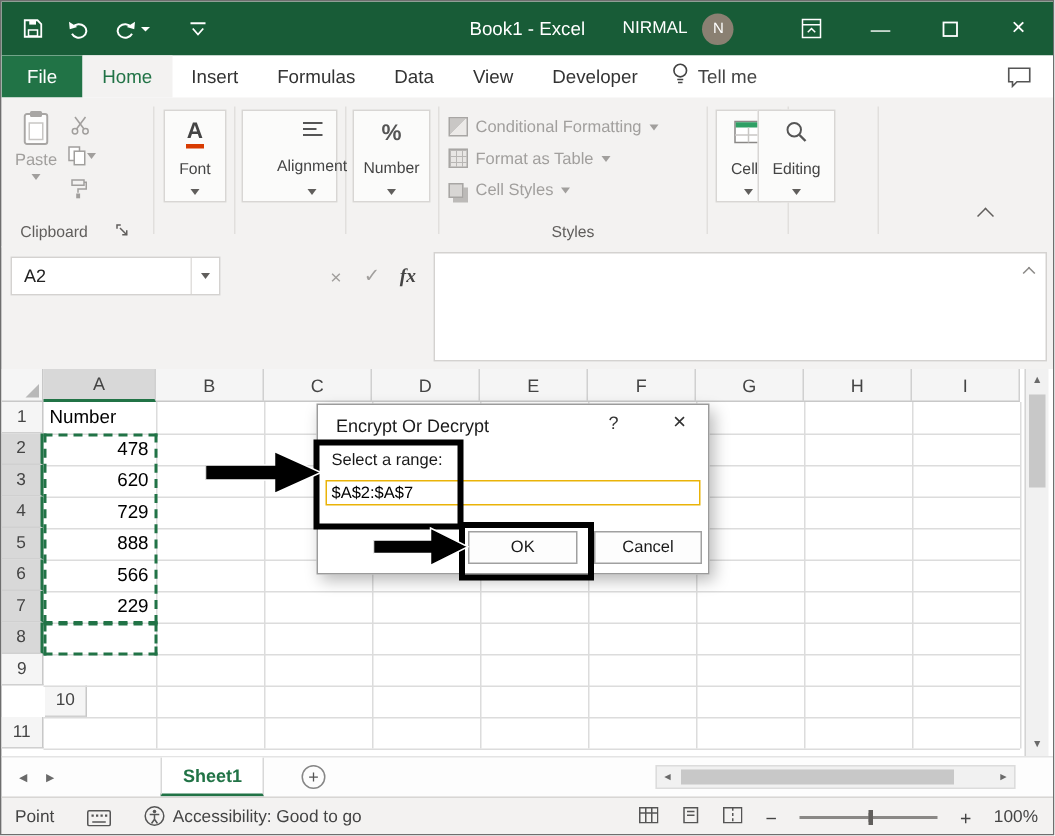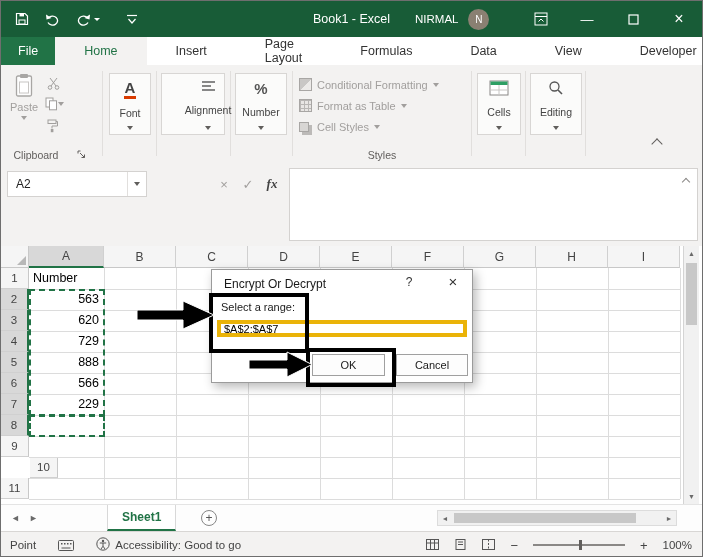--- a/index.html
+++ b/index.html
@@ -20,21 +20,21 @@
   .win-btn{width:46px;height:36px;display:flex;align-items:center;justify-content:center;font-size:13px;color:#fff;}
   .win-btn.close{font-size:16px;}
   .caret-w{display:inline-block;width:0;height:0;border-left:3px solid transparent;border-right:3px solid transparent;
            border-top:3.5px solid #fff;margin-left:3px;}
 
   
   .tabrow{position:absolute;left:0;top:36px;width:100%;height:28px;background:#fff;display:flex;
           align-items:stretch;font-size:12.5px;color:#333;}
   .file-tab{background:#217346;color:#fff;padding:12px 17px;display:flex;align-items:center;}
   .tab-strip{display:flex;}
-  .rtab{padding:0 29px;display:flex;align-items:center;}
+  .rtab{padding:0 13px;display:flex;align-items:center;}
   .rtab.active{background:#f3f2f1;color:#217346;}
   .tellme{display:flex;align-items:center;gap:6px;padding:0 10px;color:#444;}
   .comment{margin-left:auto;display:flex;align-items:center;padding-right:14px;}
 
   
   .ribbon{position:absolute;left:0;top:64px;width:100%;height:99px;background:#f3f2f1;
           border-bottom:1px solid #d8d6d4;font-size:11px;color:#444;}
   .vsep{position:absolute;top:6px;bottom:8px;width:1px;background:#e1dfdd;}
   .paste-btn{position:absolute;left:6px;top:8px;width:34px;height:66px;display:flex;flex-direction:column;
              align-items:center;gap:3px;}
@@ -48,21 +48,21 @@
   .grp-footer.clip{left:4px;width:90px;}
   .grp-footer.styles-footer{left:298px;width:166px;}
   .cgrp{position:absolute;top:8px;height:62px;border:1px solid #d8d6d4;background:#fbfbfa;display:flex;
         flex-direction:column;align-items:center;justify-content:space-between;padding:6px 3px 4px;
         box-sizing:border-box;}
   .cgrp-label{font-size:10.5px;color:#444;}
   .font-grp{left:108px;width:42px;}
   .align-grp{left:160px;width:64px;padding-left:33px;}
   .num-grp{left:234px;width:52px;}
   .cells-grp{left:476px;width:44px;}
-  .edit-grp{left:529px;width:52px;}
+  .edit-grp{left:504px;width:52px;}
   .font-A{font-size:15px;font-weight:bold;color:#444;border-bottom:3px solid #d83b01;line-height:16px;padding:0 1px;}
   .pct{font-size:15px;font-weight:bold;color:#555;}
   .styles-items{position:absolute;left:298px;top:9px;width:168px;}
   .style-item{display:flex;align-items:center;gap:5px;height:21px;color:#a19f9d;font-size:11px;}
   .style-ic{flex:0 0 auto;}
   .si0{width:11px;height:11px;background:linear-gradient(135deg,#c9c7c5 50%,#eceae8 50%);border:1px solid #a8a6a4;}
   .si1{width:11px;height:11px;border:1px solid #a8a6a4;
        background-image:linear-gradient(#b8b6b4 1px,transparent 1px),linear-gradient(90deg,#b8b6b4 1px,transparent 1px);
        background-size:4px 4px;background-color:#e8e6e4;}
   .si2{width:8px;height:8px;border:1px solid #a8a6a4;background:#d8d6d4;box-shadow:3px 3px 0 #bcbab8;margin-right:3px;}
@@ -149,21 +149,21 @@
   .zoom-minus,.zoom-plus{font-size:13px;color:#444;}
   .zoom-pct{font-size:11.5px;color:#444;}
 
   
   .dialog{position:absolute;left:210px;top:268px;width:262px;height:114px;background:#fff;
           border:1px solid #9b9b9b;box-shadow:3px 4px 10px rgba(0,0,0,.28);z-index:50;box-sizing:border-box;}
   .dlg-title{position:absolute;left:12px;top:7px;font-size:12px;color:#1a1a1a;}
   .dlg-help{position:absolute;left:188px;top:5px;width:18px;text-align:center;font-size:12px;color:#333;}
   .dlg-close{position:absolute;left:228px;top:3px;width:26px;text-align:center;font-size:15px;color:#333;}
   .dlg-label{position:absolute;left:9px;top:31px;font-size:11px;color:#1a1a1a;}
-  .dlg-input{position:absolute;left:5px;top:50px;width:250px;height:17px;border:4px solid #eab308;
+  .dlg-input{position:absolute;left:5px;top:50px;width:250px;height:17px;border:1px solid #eab308;
              font-size:11px;font-family:"Liberation Sans",sans-serif;padding:0 0 0 3px;box-sizing:border-box;outline:none;}
   .dlg-btn{position:absolute;top:84px;height:22px;background:#fdfdfd;border:1px solid #a0a0a0;box-sizing:border-box;
            display:flex;align-items:center;justify-content:center;font-size:11px;color:#1a1a1a;}
   .dlg-btn.ok{left:100px;width:73px;}
   .dlg-btn.cancel{left:184px;width:72px;}
 
   
   .ann-box{position:absolute;border:4px solid #000;z-index:60;pointer-events:none;}
   .ann-range{left:208px;top:292px;width:92px;height:52px;}
   .ann-ok{left:305px;top:347px;width:82px;height:31px;}
@@ -228,21 +228,20 @@
       </span>
       <span class="win-btn close">×</span>
     </div>
   </div>
 
   <div class="tabrow">
     <div class="file-tab">File</div>
     <div class="tab-strip">
         <div class="rtab active">Home</div>
         <div class="rtab">Insert</div>
-        <div class="rtab">Page Layout</div>
         <div class="rtab">Formulas</div>
         <div class="rtab">Data</div>
         <div class="rtab">View</div>
         <div class="rtab">Developer</div>
       </div>
     <div class="tellme">
       <span>
         <svg width="11" height="15" viewBox="0 0 11 15">
             <circle cx="5.5" cy="5" r="4.2" fill="none" stroke="#444" stroke-width="1.1"></circle>
             <line x1="3.5" y1="11" x2="7.5" y2="11" stroke="#444"></line>
@@ -438,21 +437,21 @@
       <div class="gl-h" style="top: 85px; left: 28px; width: 651px;"></div>
       <div class="gl-h" style="top: 106px; left: 28px; width: 651px;"></div>
       <div class="gl-h" style="top: 127px; left: 28px; width: 651px;"></div>
       <div class="gl-h" style="top: 148px; left: 28px; width: 651px;"></div>
       <div class="gl-h" style="top: 169px; left: 28px; width: 651px;"></div>
       <div class="gl-h" style="top: 190px; left: 28px; width: 651px;"></div>
       <div class="gl-h" style="top: 211px; left: 28px; width: 651px;"></div>
       <div class="gl-h" style="top: 232px; left: 28px; width: 651px;"></div>
       <div class="gl-h" style="top: 253px; left: 28px; width: 651px;"></div>
       <div class="cellval" style="left: 28px; width: 74px; top: 22px; text-align: left;">Number</div>
-      <div class="cellval" style="left: 28px; width: 74px; top: 43px; text-align: right;">563</div>
+      <div class="cellval" style="left: 28px; width: 74px; top: 43px; text-align: right;">478</div>
       <div class="cellval" style="left: 28px; width: 74px; top: 64px; text-align: right;">620</div>
       <div class="cellval" style="left: 28px; width: 74px; top: 85px; text-align: right;">729</div>
       <div class="cellval" style="left: 28px; width: 74px; top: 106px; text-align: right;">888</div>
       <div class="cellval" style="left: 28px; width: 74px; top: 127px; text-align: right;">566</div>
       <div class="cellval" style="left: 28px; width: 74px; top: 148px; text-align: right;">229</div>
     </div>
 
   <div class="sheetbar">
     <span class="nav-arrow nav-l">◄</span>
     <span class="nav-arrow nav-r">►</span>

